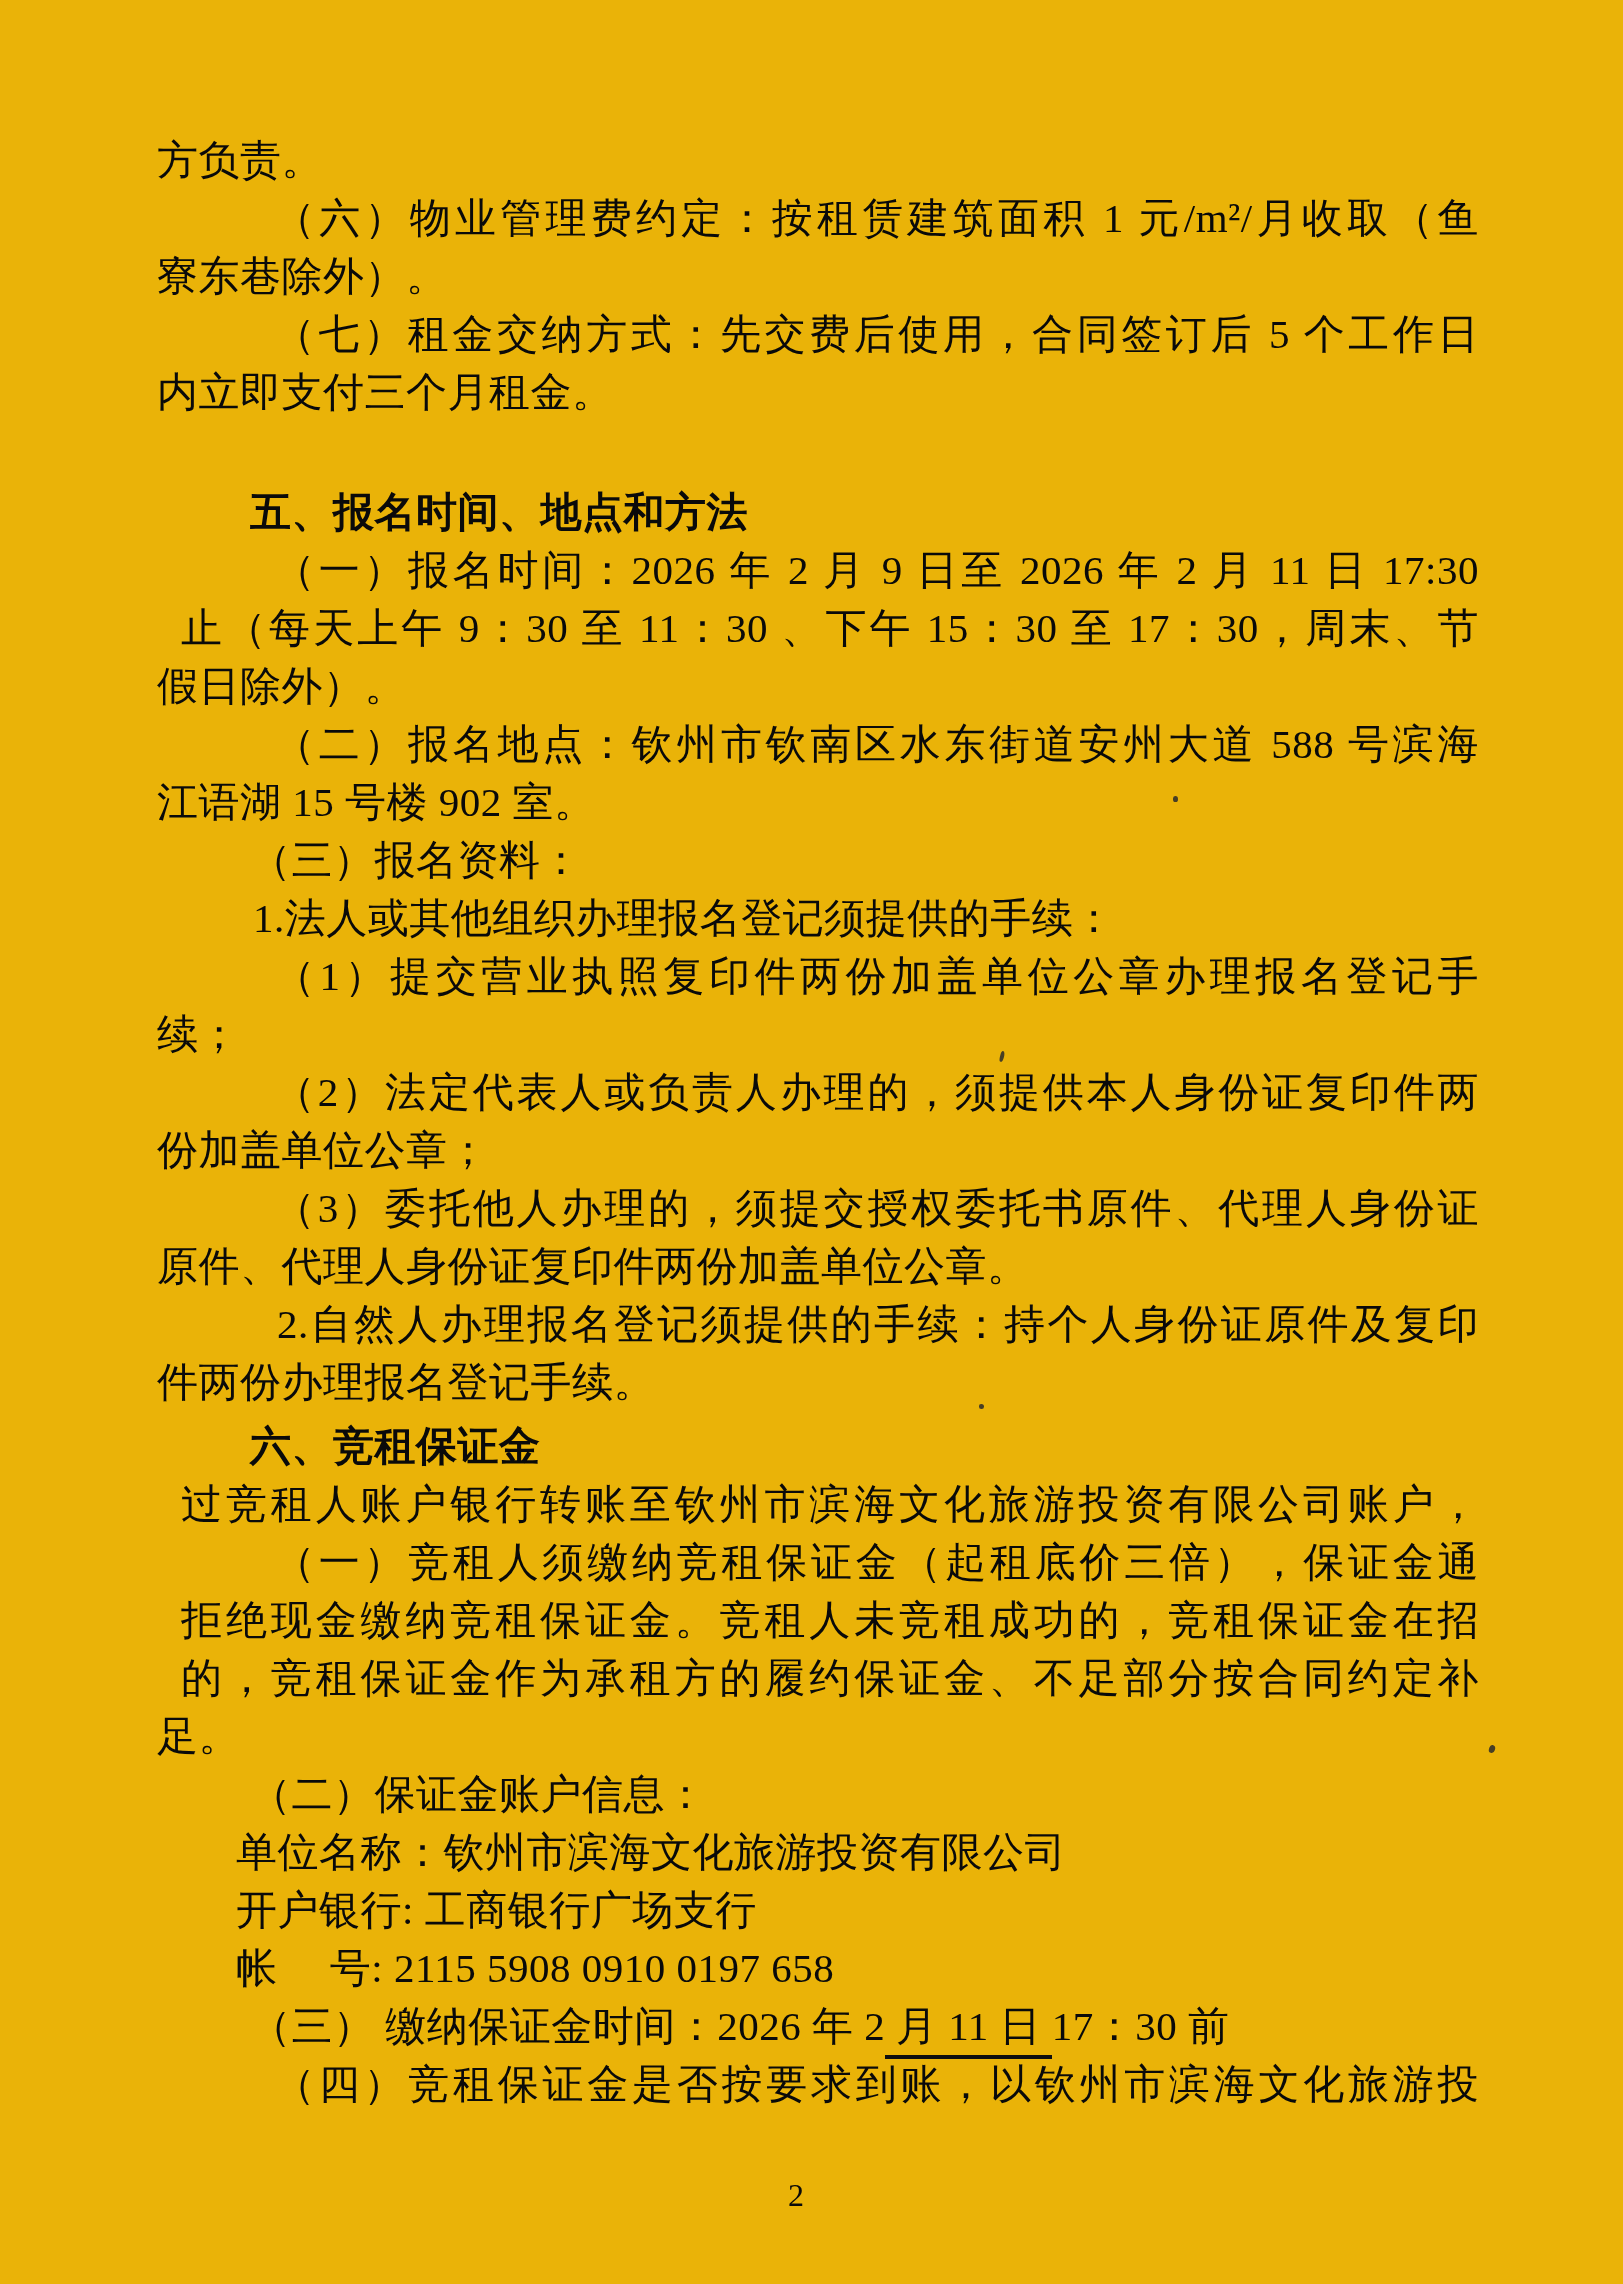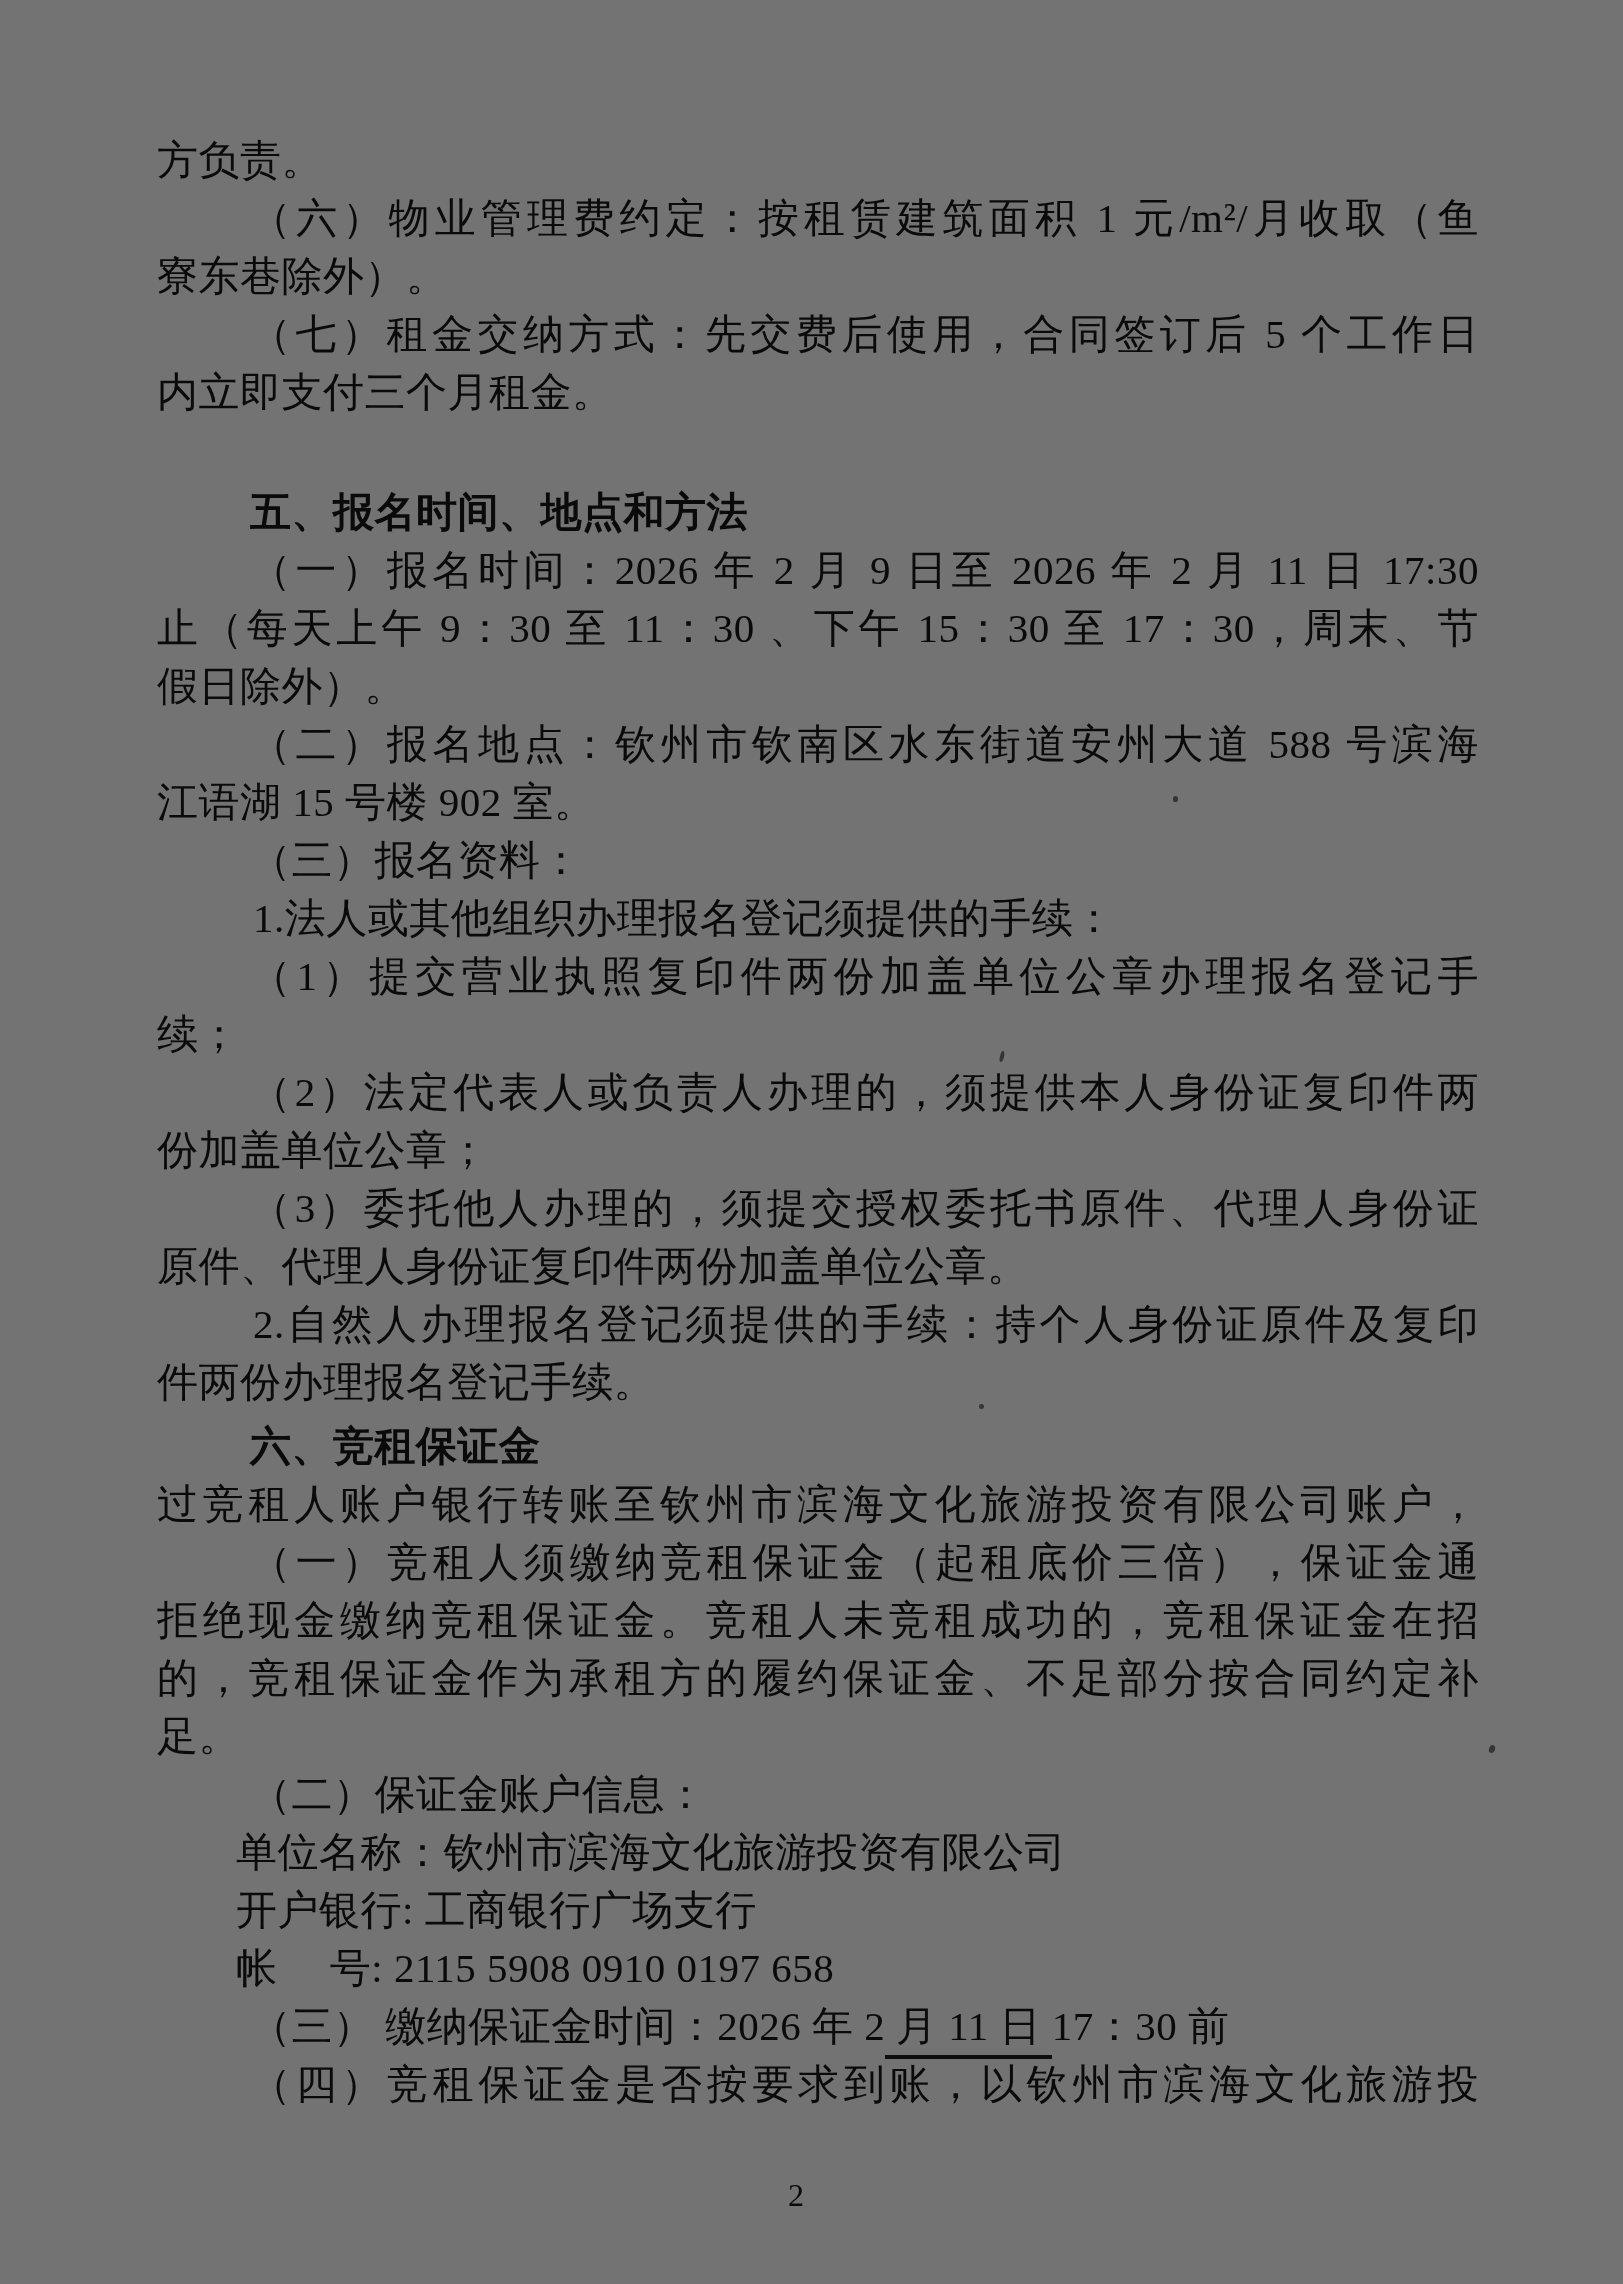--- a/index.html
+++ b/index.html
@@ -1,40 +1,41 @@
 <!DOCTYPE html>
 <html style="font-size:8.2px"><head>
 <meta charset="utf-8">
 <style>
   html, body { margin: 0; padding: 0; }
   .page {
     position: relative;
     width: 1623px;
     height: 2284px;
-    background: #737373;
+    background: #eab308;
     overflow: hidden;
     font-family: "Liberation Serif", "DejaVu Serif", serif;
     color: #0a0a0a;
   }
   .doc {
     position: absolute;
     left: 157px;
     top: 131px;
     width: 1322px;
   }
   .line {
     min-height: 58px;
     line-height: 58px;
     font-size: 41px;
     white-space: pre-wrap;
     letter-spacing: 0.5px;
   }
   .j {
     text-align: justify;
     text-align-last: justify;
+    margin-left: 24px;
   }
   .ind-none { text-indent: 0; }
   .ind-para { text-indent: 93px; }
   .ind-num  { text-indent: 96px; }
   .ind-info { text-indent: 79px; }
   .heading { font-weight: 700; }
   .gap-large { margin-top: 62px; }
   .gap-small { margin-top: 6px; }
   .u {
     border-bottom: 4.6px solid #0f0f0f;

